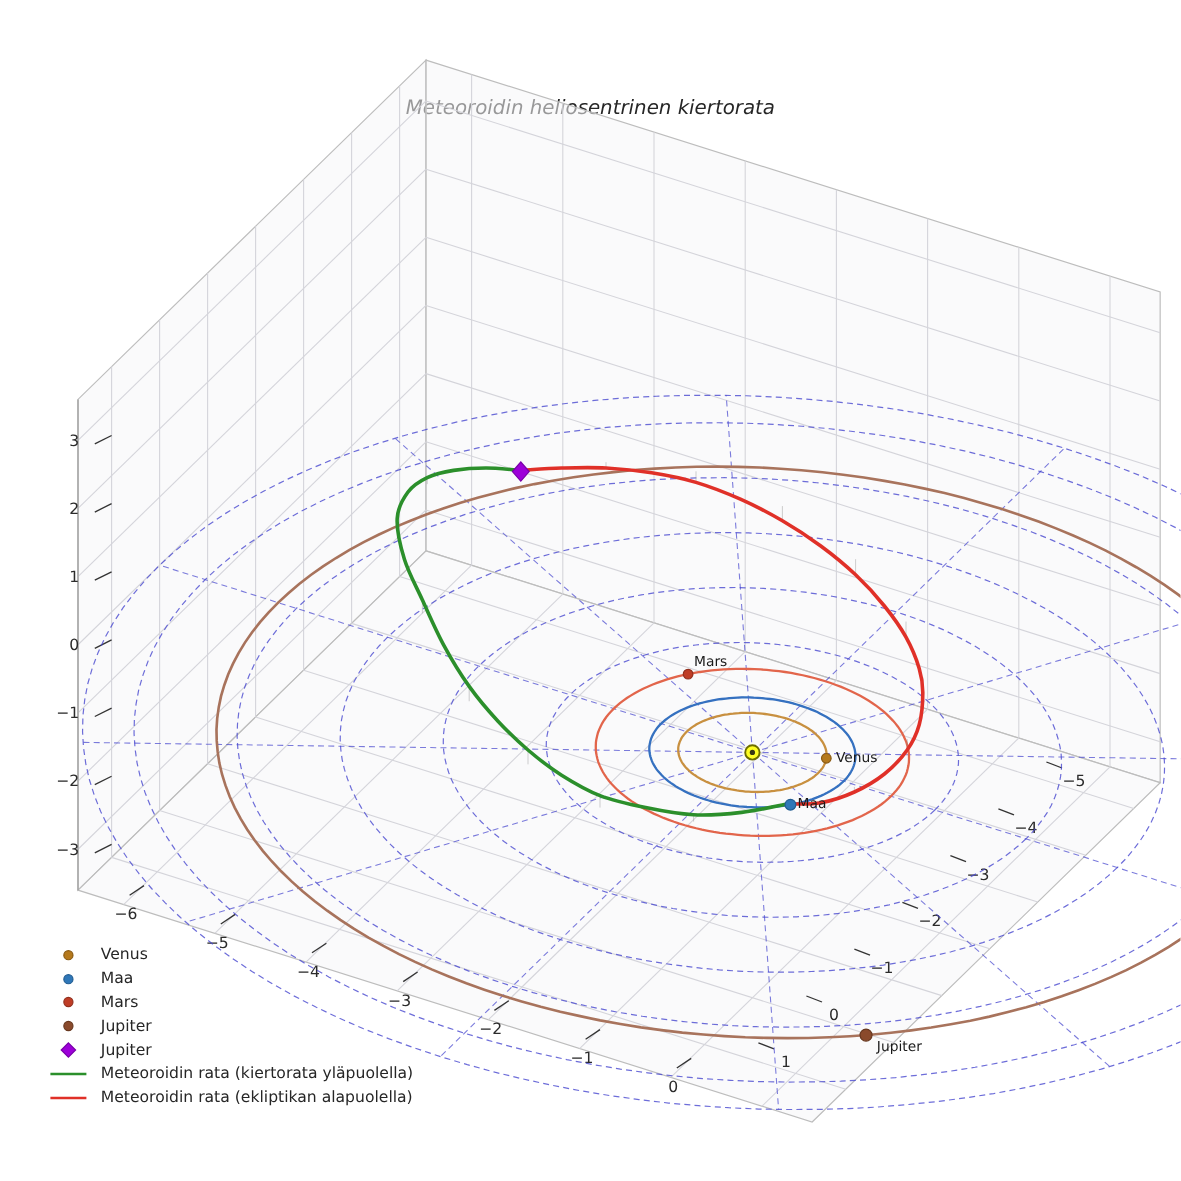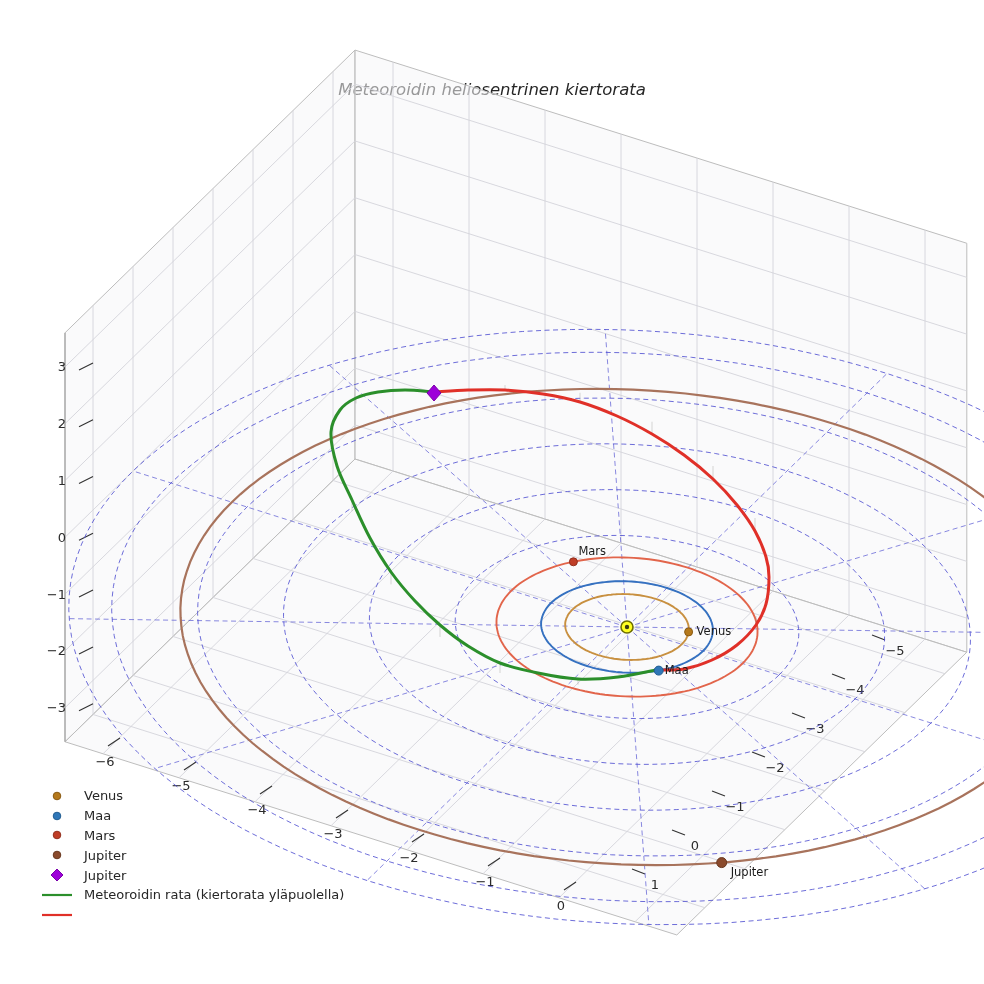--- a/index.html
+++ b/index.html
@@ -197,15 +197,16 @@
       <div class="lrow">
         <svg width="38" height="16" class="lmark">
           <line x1="4" y1="8" x2="34" y2="8" stroke="#2b8f2b" stroke-width="2.2"></line>
         </svg>
         <span class="ltext">Meteoroidin rata (kiertorata yläpuolella)</span>
       </div>
       <div class="lrow">
         <svg width="38" height="16" class="lmark">
           <line x1="4" y1="8" x2="34" y2="8" stroke="#e03028" stroke-width="2.2"></line>
         </svg>
+        <span class="ltext">Meteoroidin rata (ekliptikan alapuolella)</span>
       </div>
     </div>
 </div>
 
 </body></html>

